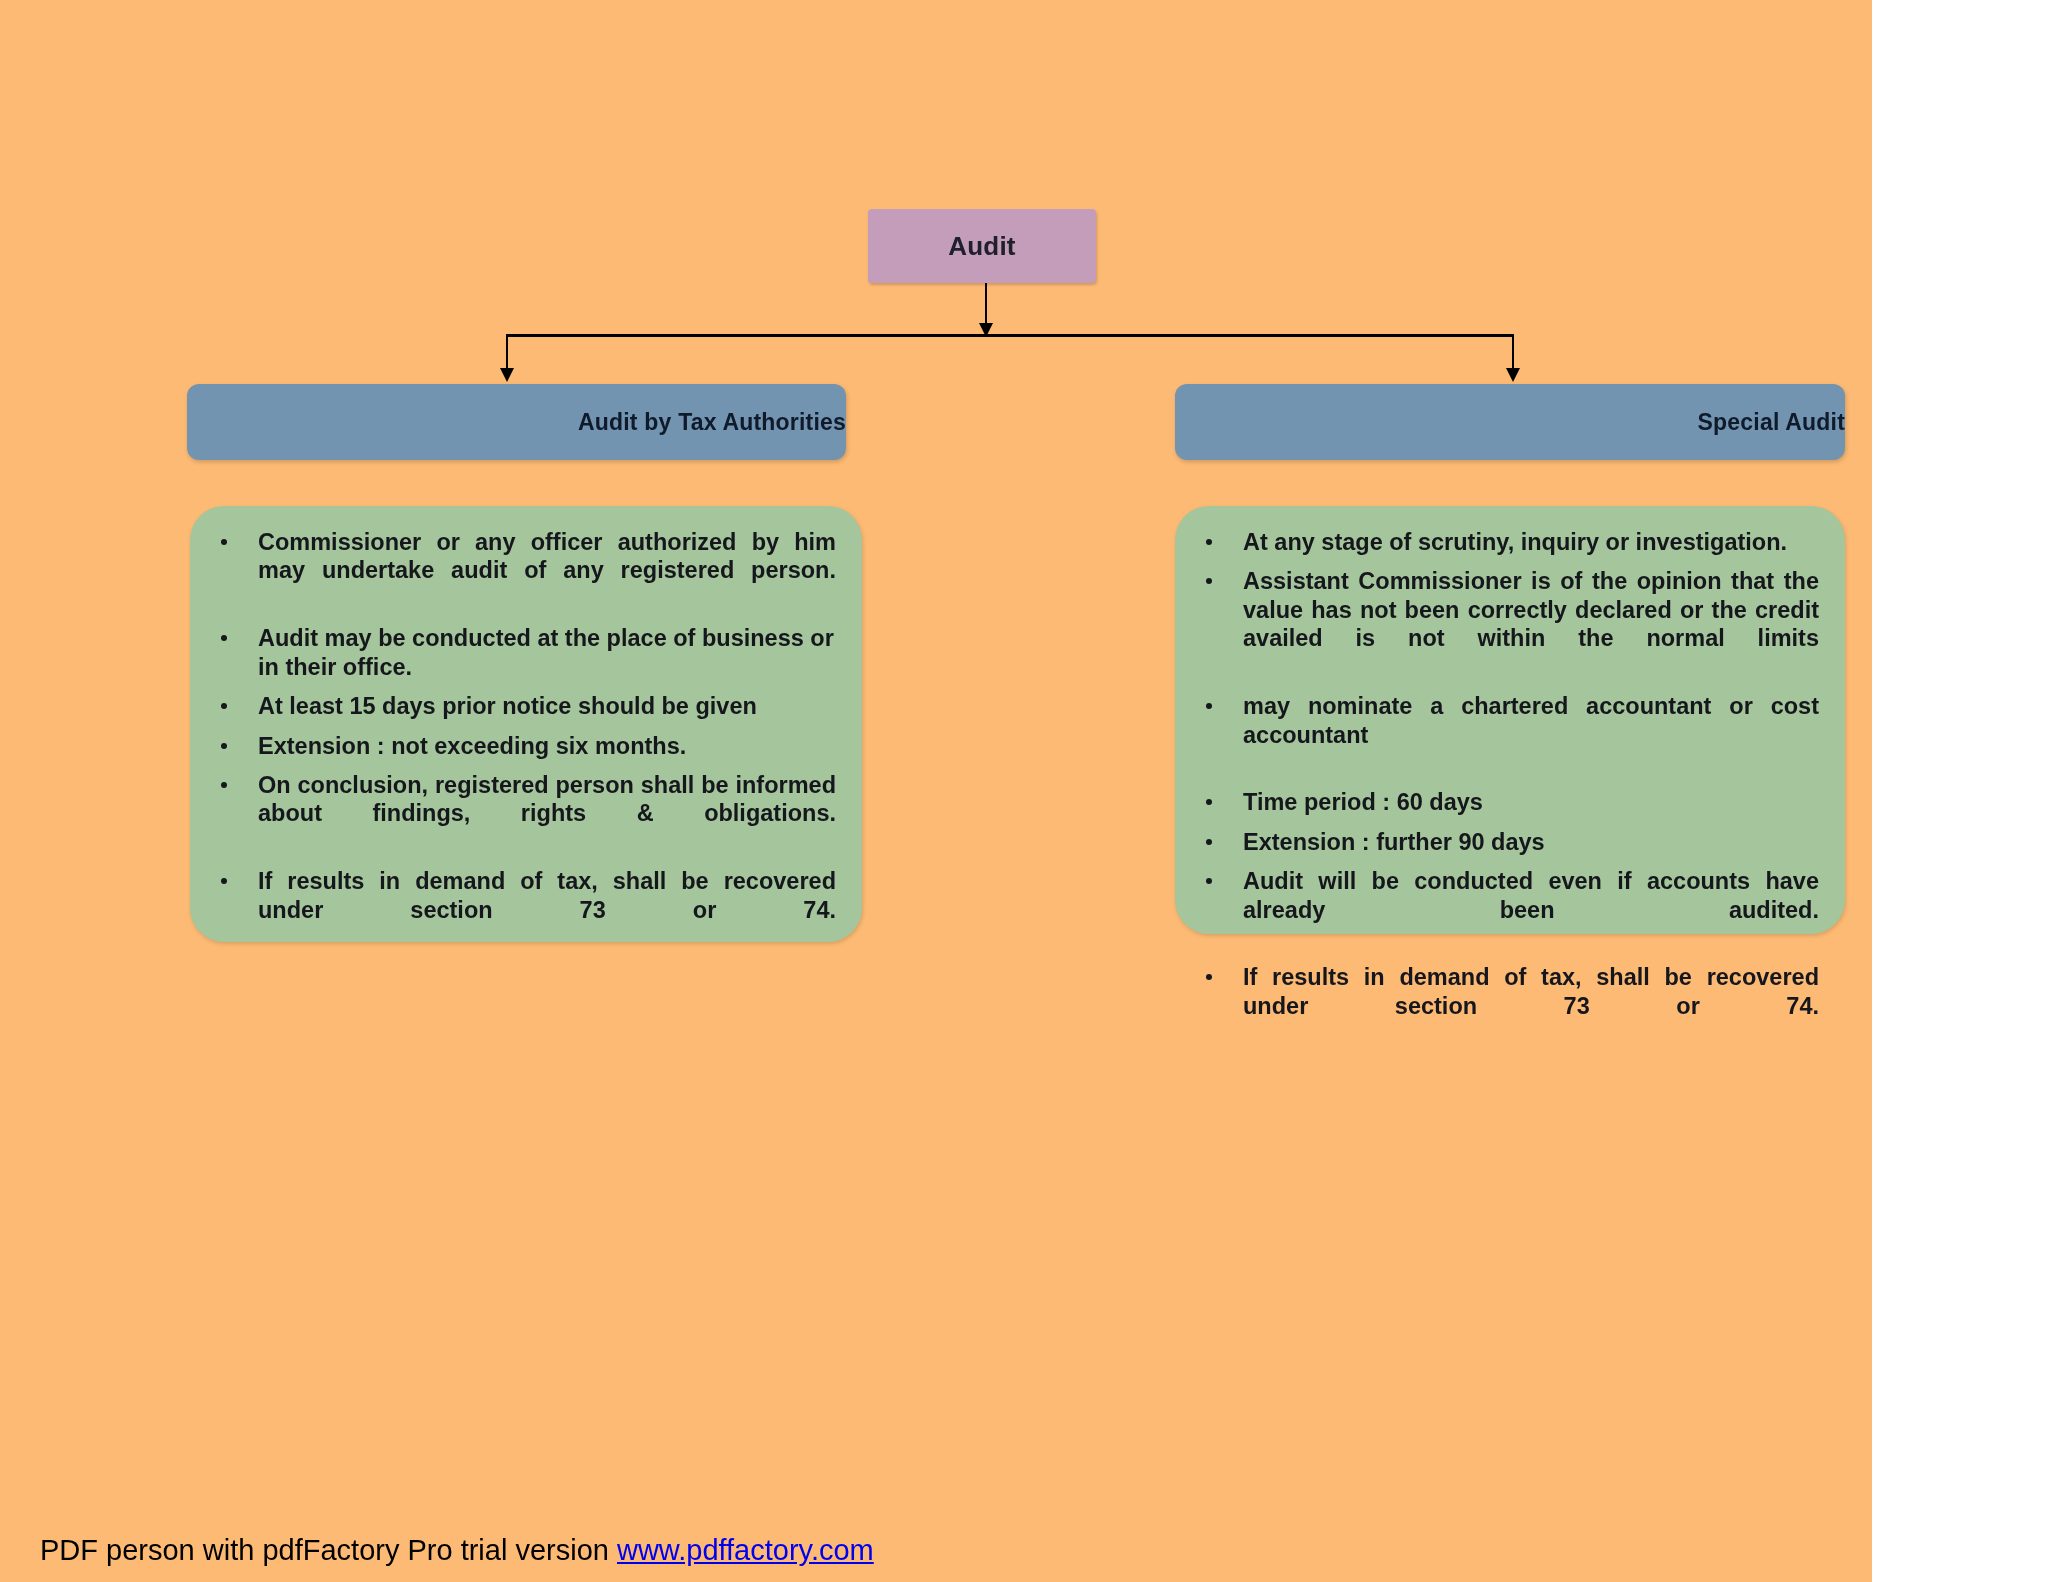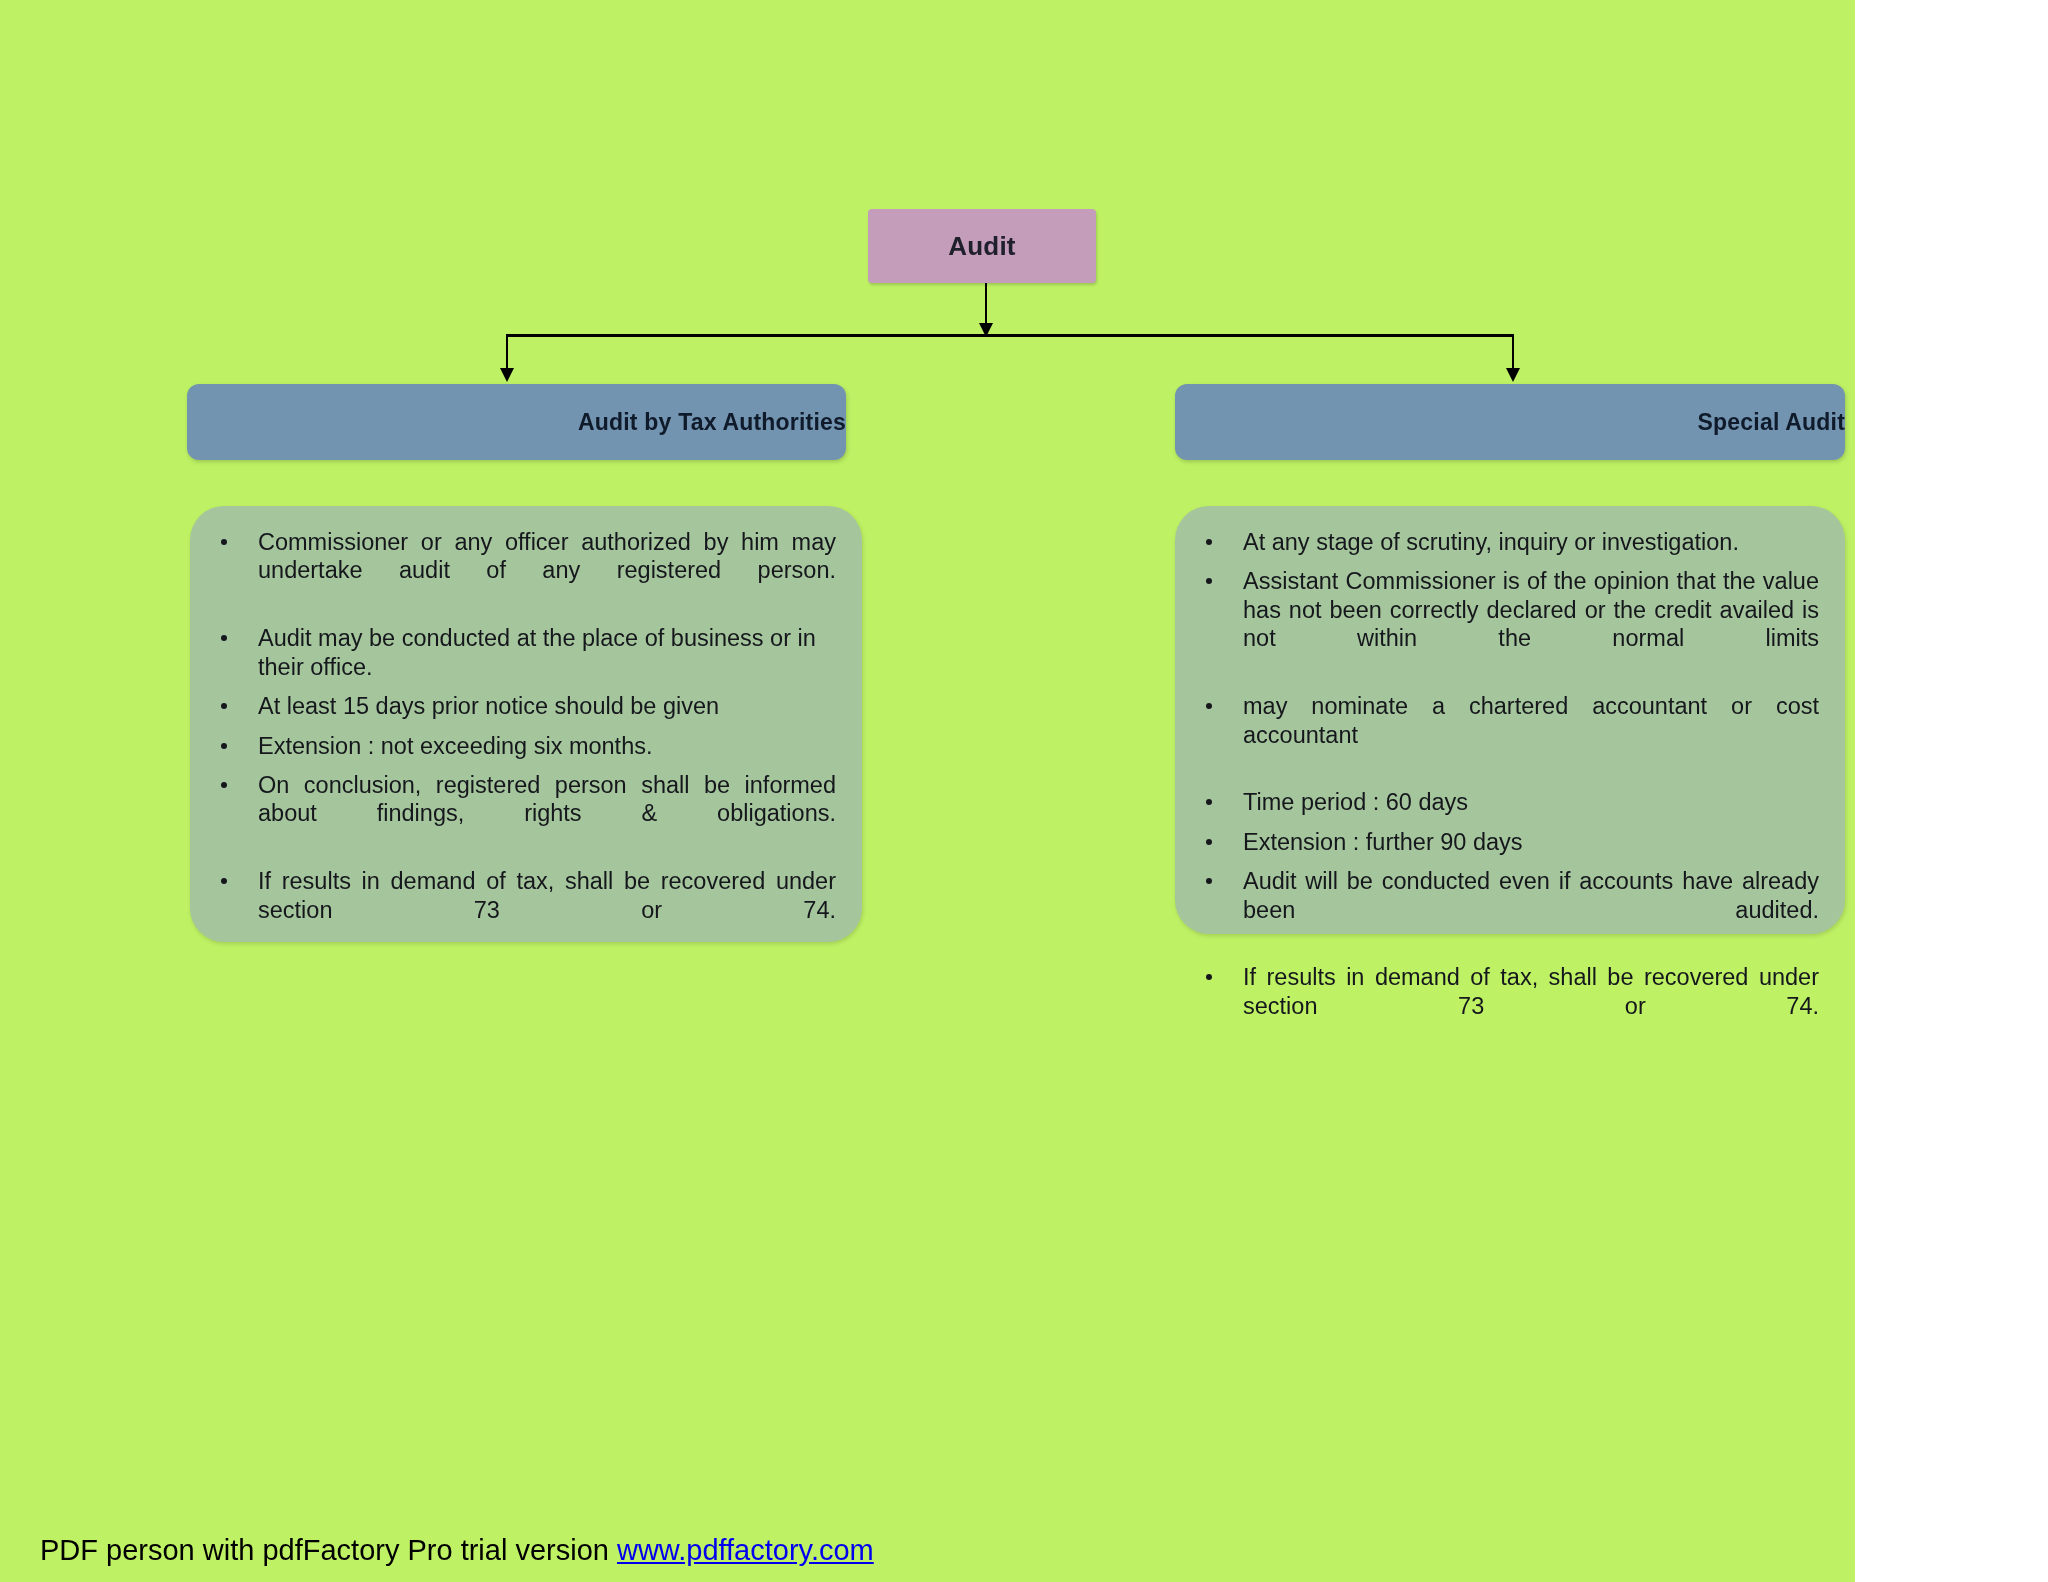--- a/index.html
+++ b/index.html
@@ -9,22 +9,23 @@
     background: #ffffff;
   }
   body {
     font-family: "Liberation Sans", sans-serif;
     color: #1c1c24;
   }
   #page {
     position: relative;
     width: 1855px;
     height: 1582px;
-    background: #bef264;
+    background: #fdba74;
     overflow: hidden;
+    padding-left: 17px;
   }
 
   
   .root-box {
     position: absolute;
     left: 868px;
     top: 209px;
     width: 228px;
     height: 74px;
     background: #c49dbb;
@@ -119,21 +120,21 @@
     margin: 0;
     padding: 0;
   }
   .bullet-item {
     position: relative;
     padding-left: 46px;
     margin-bottom: 11px;
     font-size: 23.5px;
     line-height: 1.21;
     color: #15171c;
-    font-weight: 400;
+    font-weight: 700;
   }
   .bullet-item:last-child { margin-bottom: 0; }
   .bullet-item.justify { text-align: justify; }
   .bullet-item.justify::after {
     content: "";
     display: inline-block;
     width: 100%;
   }
   .bullet-dot {
     position: absolute;

